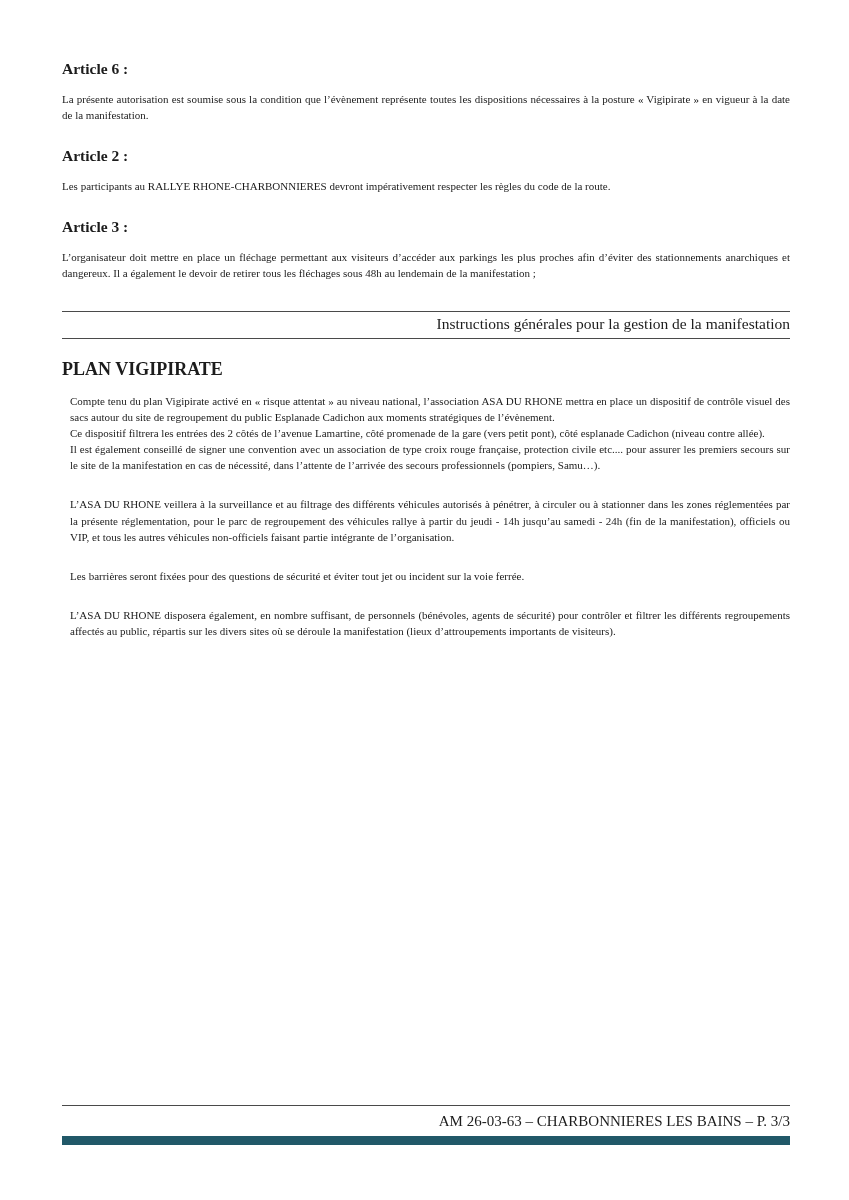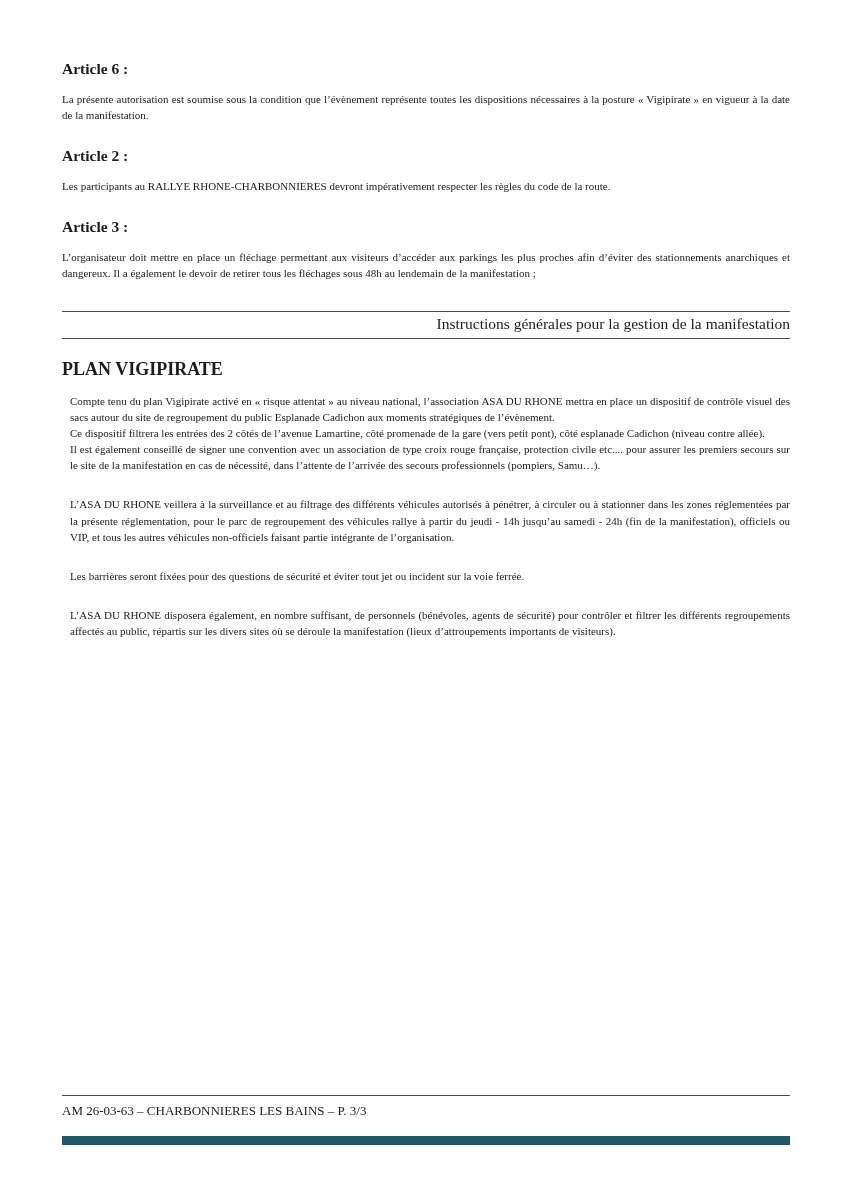--- a/index.html
+++ b/index.html
@@ -52,23 +52,23 @@
   .group { margin: 0 0 23px 8px; }
   .group .para { margin: 0; }
   .footer {
     position: absolute;
     left: 62px;
     right: 59px;
     bottom: 0;
   }
   .footer-rule { border-top: 1px solid #4a4a4a; }
   .footer-text {
-    text-align: left;
-    font-size: 13px;
-    padding: 7px 0 17px 0;
+    text-align: right;
+    font-size: 15px;
+    padding: 7px 0 6px 0;
   }
   .bottom-bar {
     height: 9px;
     margin-bottom: 7px;
     background: #215868;
   }
 </style>
 </head>
 <body>
 

